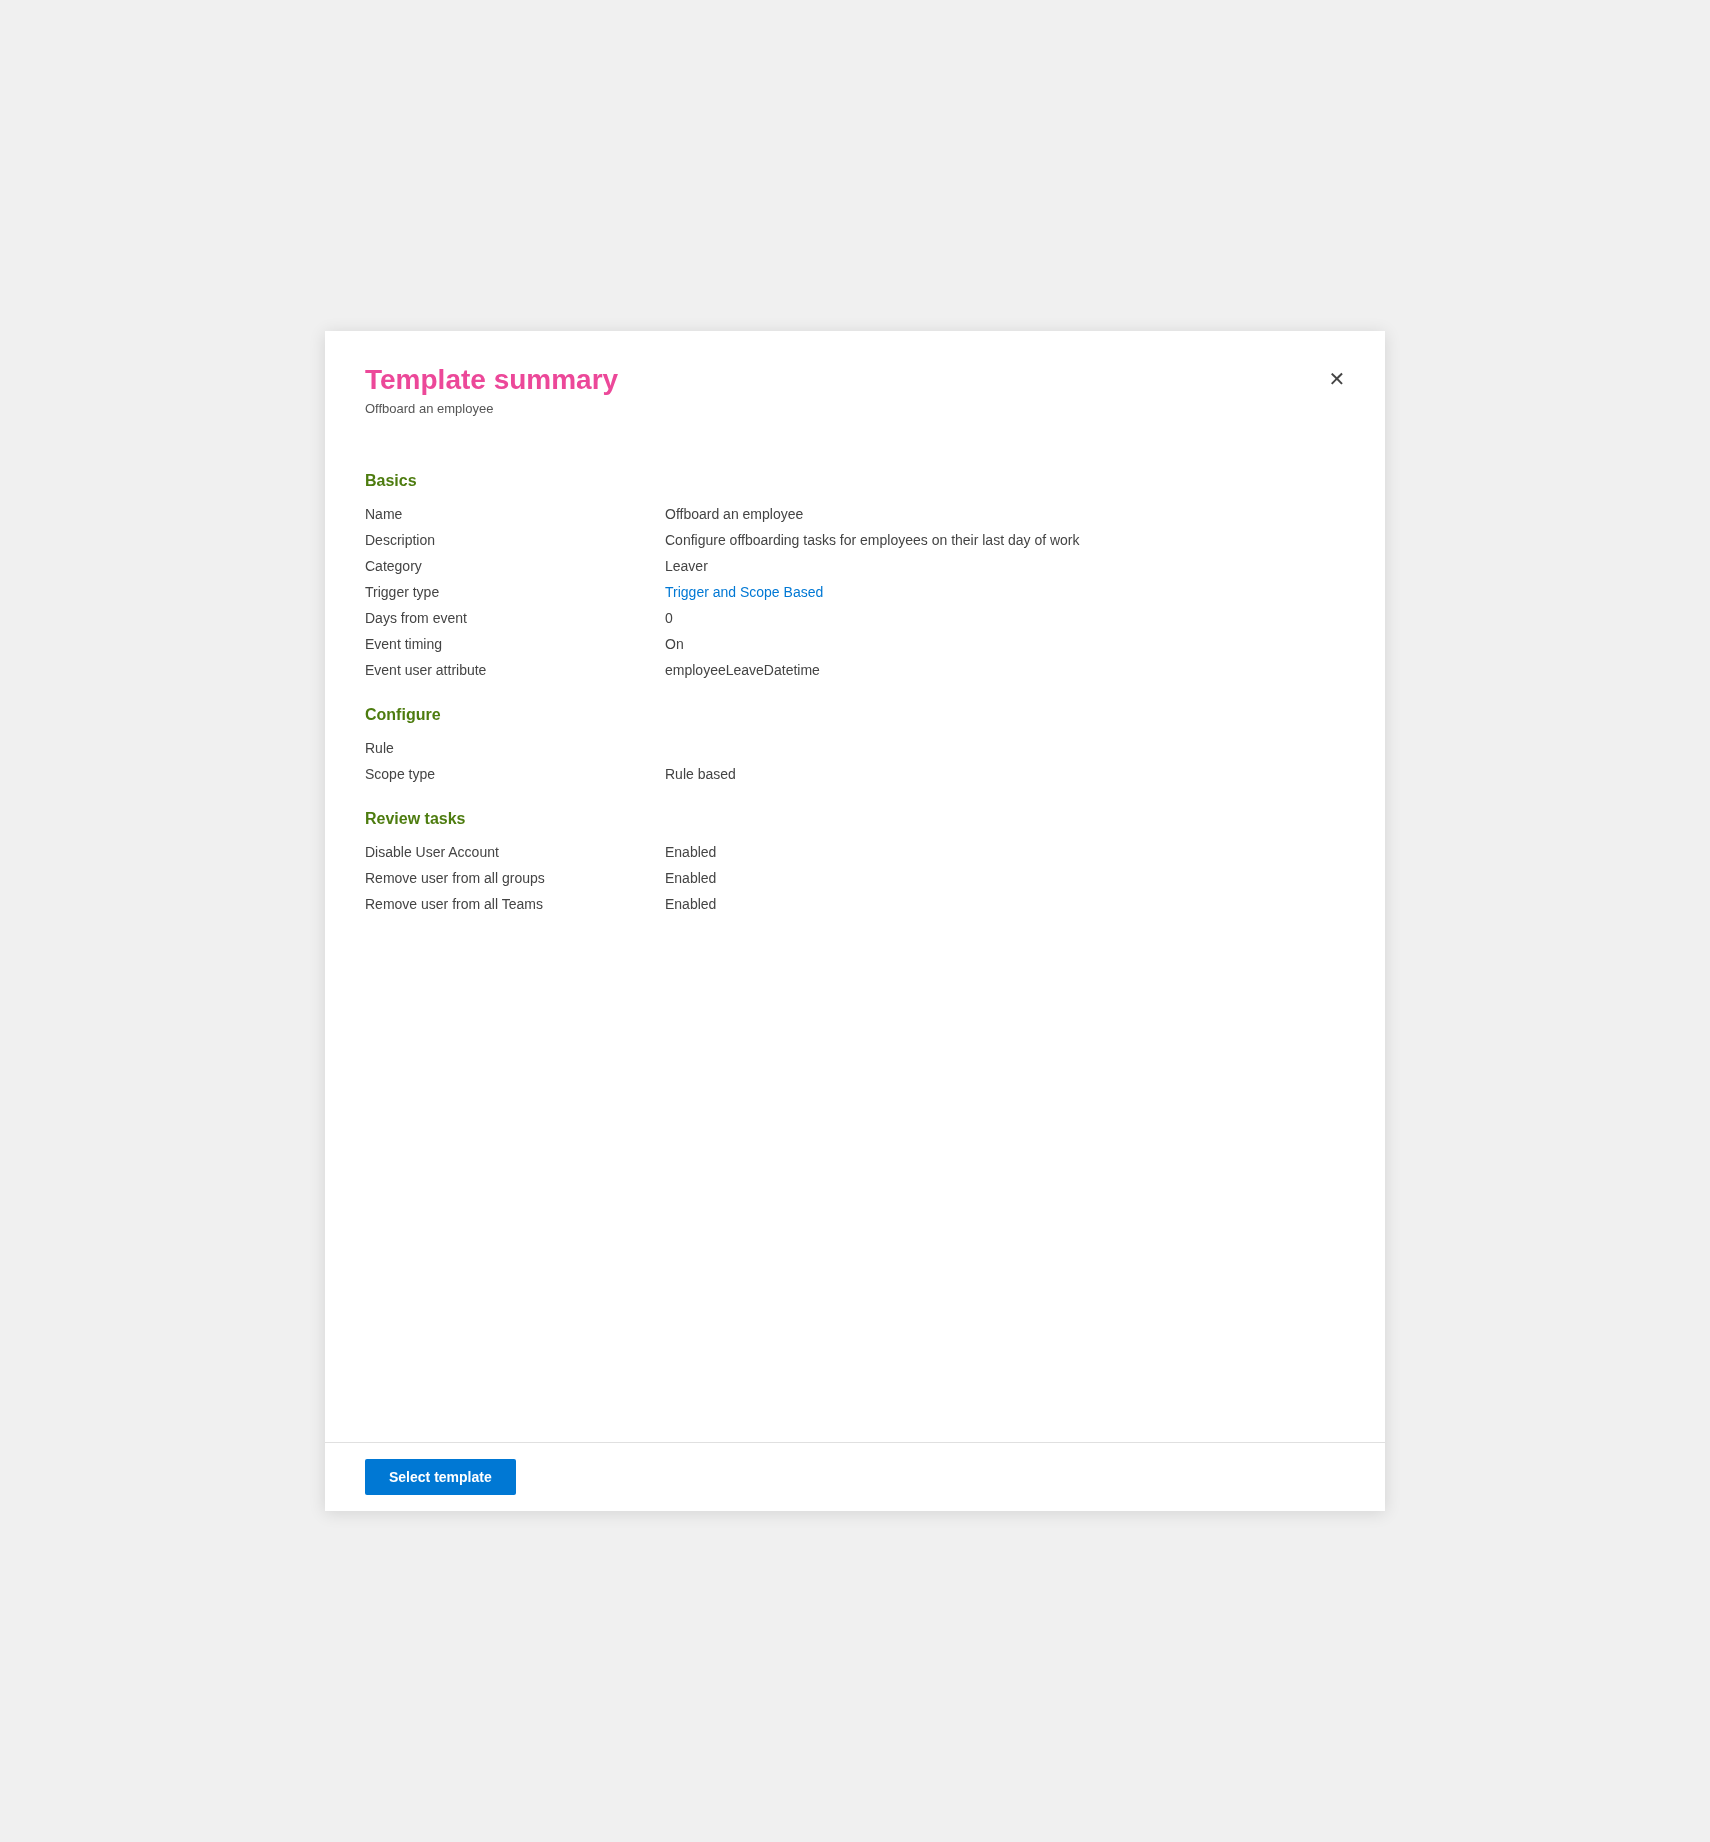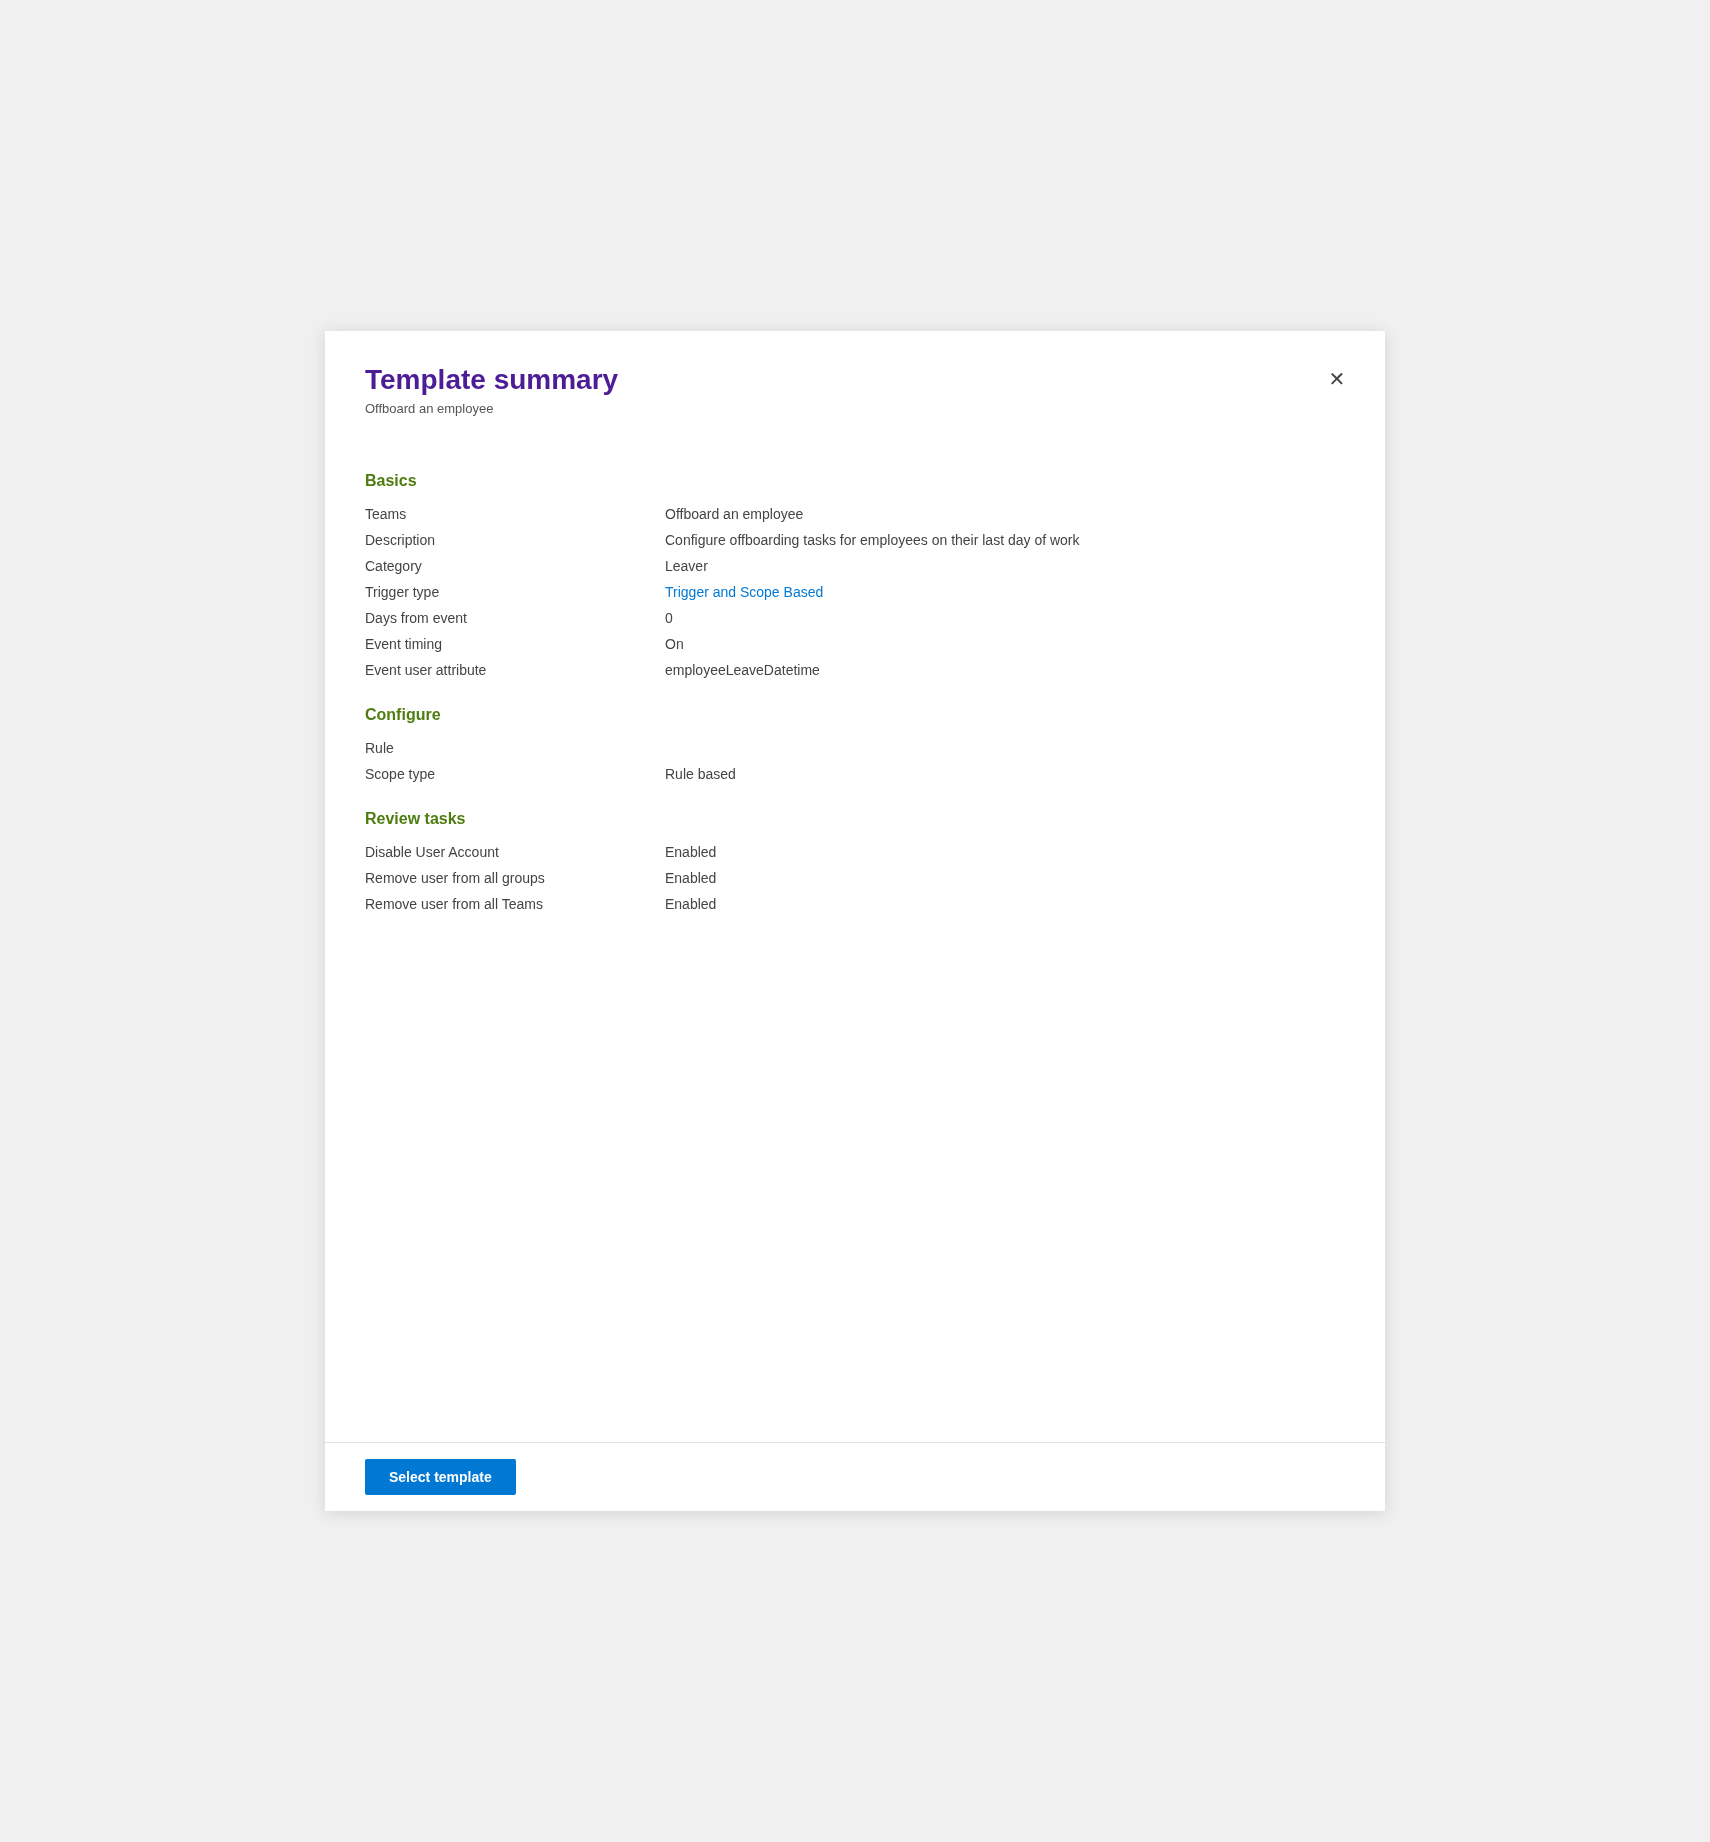--- a/index.html
+++ b/index.html
@@ -29,21 +29,21 @@
 
     .panel-header {
       padding: 32px 40px 16px 40px;
       border-bottom: none;
       position: relative;
     }
 
     .panel-title {
       font-size: 28px;
       font-weight: 600;
-      color: #4c1d95;
+      color: #ec4899;
       line-height: 1.2;
     }
 
     .panel-subtitle {
       font-size: 13px;
       color: #555555;
       margin-top: 4px;
     }
 
     .close-btn {
@@ -129,21 +129,21 @@
     <div class="panel-title">Template summary</div>
     <div class="panel-subtitle">Offboard an employee</div>
     <button class="close-btn">✕</button>
   </div>
 
   <div class="panel-body">
 
     <div class="section-heading">Basics</div>
 
     <div class="info-row">
-      <div class="info-label">Teams</div>
+      <div class="info-label">Name</div>
       <div class="info-value">Offboard an employee</div>
     </div>
     <div class="info-row">
       <div class="info-label">Description</div>
       <div class="info-value">Configure offboarding tasks for employees on their last day of work</div>
     </div>
     <div class="info-row">
       <div class="info-label">Category</div>
       <div class="info-value">Leaver</div>
     </div>

